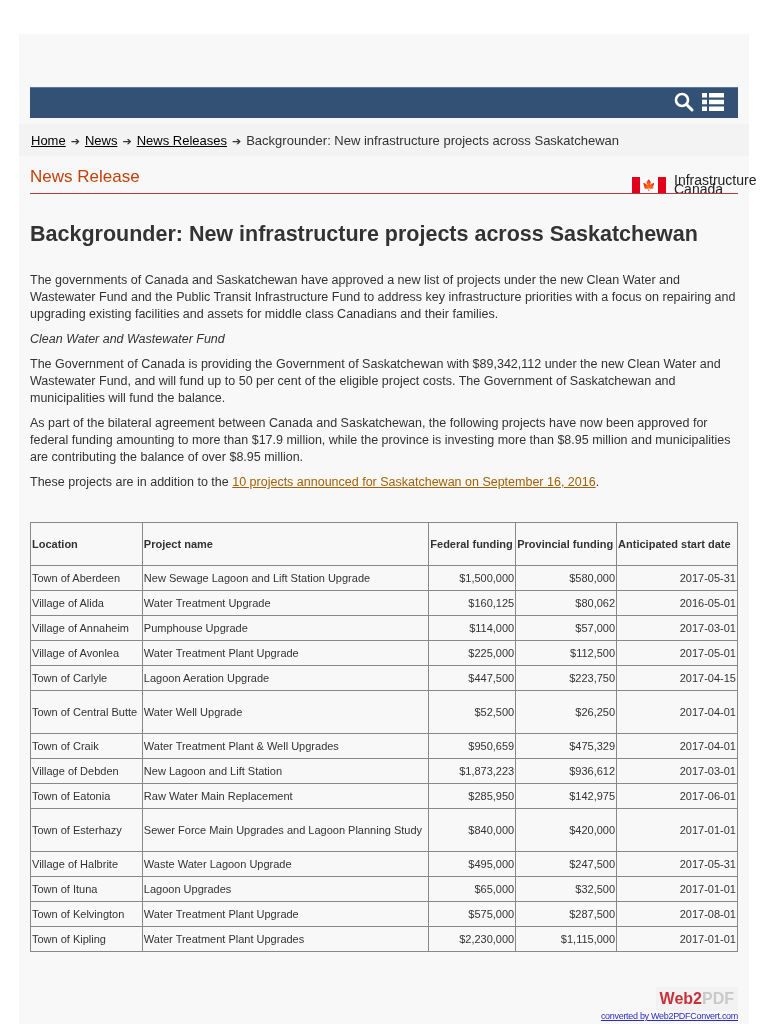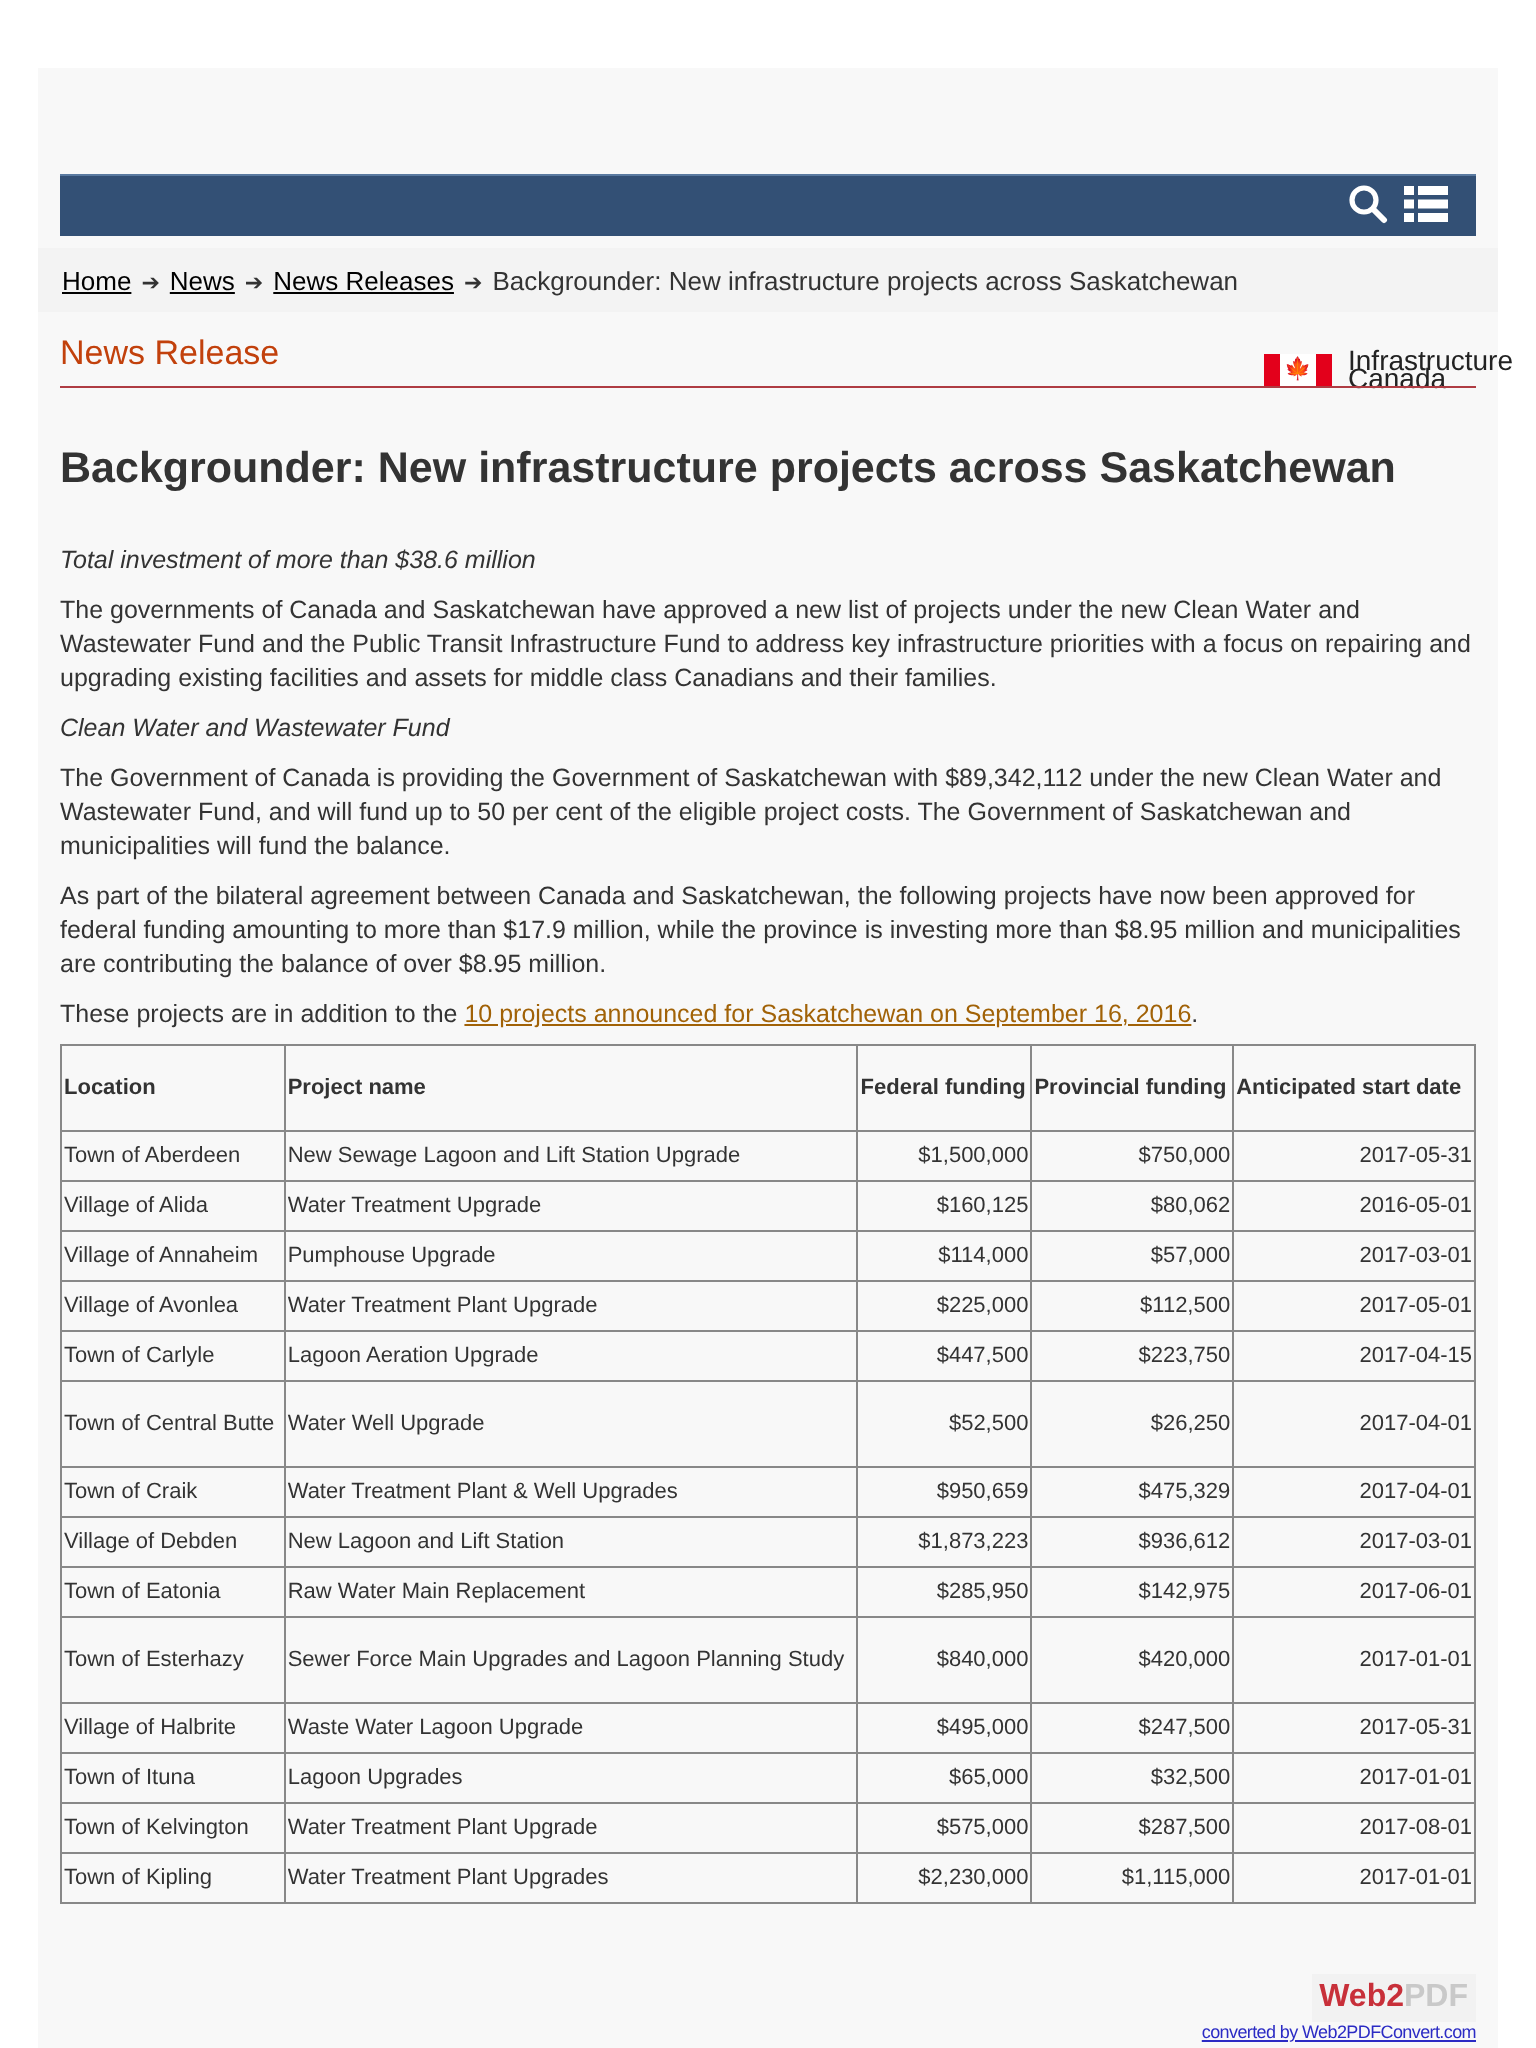--- a/index.html
+++ b/index.html
@@ -107,21 +107,20 @@
   <div class="logo-text">
     <div>Infrastructure</div>
     <div>Canada</div>
   </div>
 </div>
 <div class="title-rule"></div>
 
 <h1>Backgrounder: New infrastructure projects across Saskatchewan</h1>
 
 <div class="content">
-  <p class="em p-lead">Total investment of more than $38.6 million</p>
   <p>The governments of Canada and Saskatchewan have approved a new list of projects under the new Clean Water and Wastewater Fund and the Public Transit Infrastructure Fund to address key infrastructure priorities with a focus on repairing and upgrading existing facilities and assets for middle class Canadians and their families.</p>
   <p class="em">Clean Water and Wastewater Fund</p>
   <p>The Government of Canada is providing the Government of Saskatchewan with $89,342,112 under the new Clean Water and Wastewater Fund, and will fund up to 50 per cent of the eligible project costs. The Government of Saskatchewan and municipalities will fund the balance.</p>
   <p>As part of the bilateral agreement between Canada and Saskatchewan, the following projects have now been approved for federal funding amounting to more than $17.9  million, while the province is investing more than $8.95  million and municipalities are contributing the balance of over $8.95 million.</p>
   <p><span>These projects are in addition to the </span><a>10 projects announced for Saskatchewan on September 16, 2016</a><span>.</span></p>
 </div>
 
 <table>
   <colgroup>
       <col class="c1">
@@ -137,21 +136,21 @@
       <th>Federal funding</th>
       <th>Provincial funding</th>
       <th>Anticipated start date</th>
     </tr>
   </thead>
   <tbody id="tbody">
       <tr>
         <td>Town of Aberdeen</td>
         <td>New Sewage Lagoon and Lift Station Upgrade</td>
         <td class="num">$1,500,000</td>
-        <td class="num">$750,000</td>
+        <td class="num">$580,000</td>
         <td class="num">2017-05-31</td>
       </tr>
       <tr>
         <td>Village of Alida</td>
         <td>Water Treatment Upgrade</td>
         <td class="num">$160,125</td>
         <td class="num">$80,062</td>
         <td class="num">2016-05-01</td>
       </tr>
       <tr>

